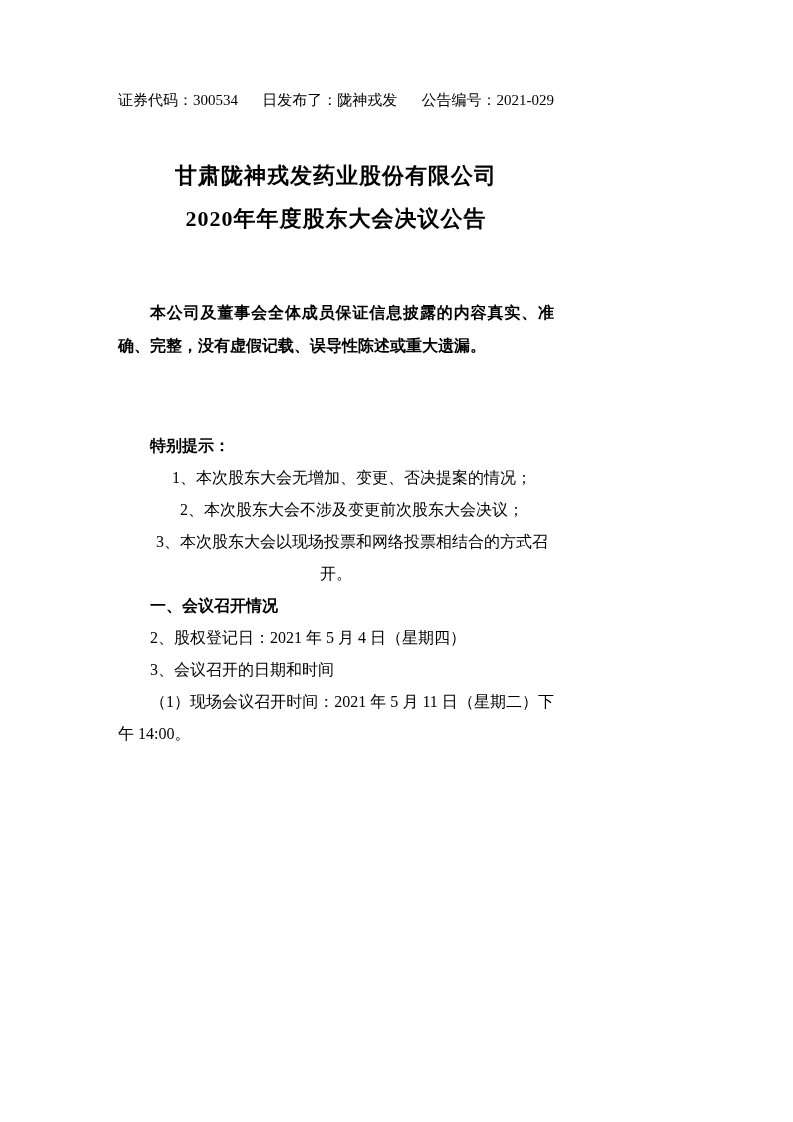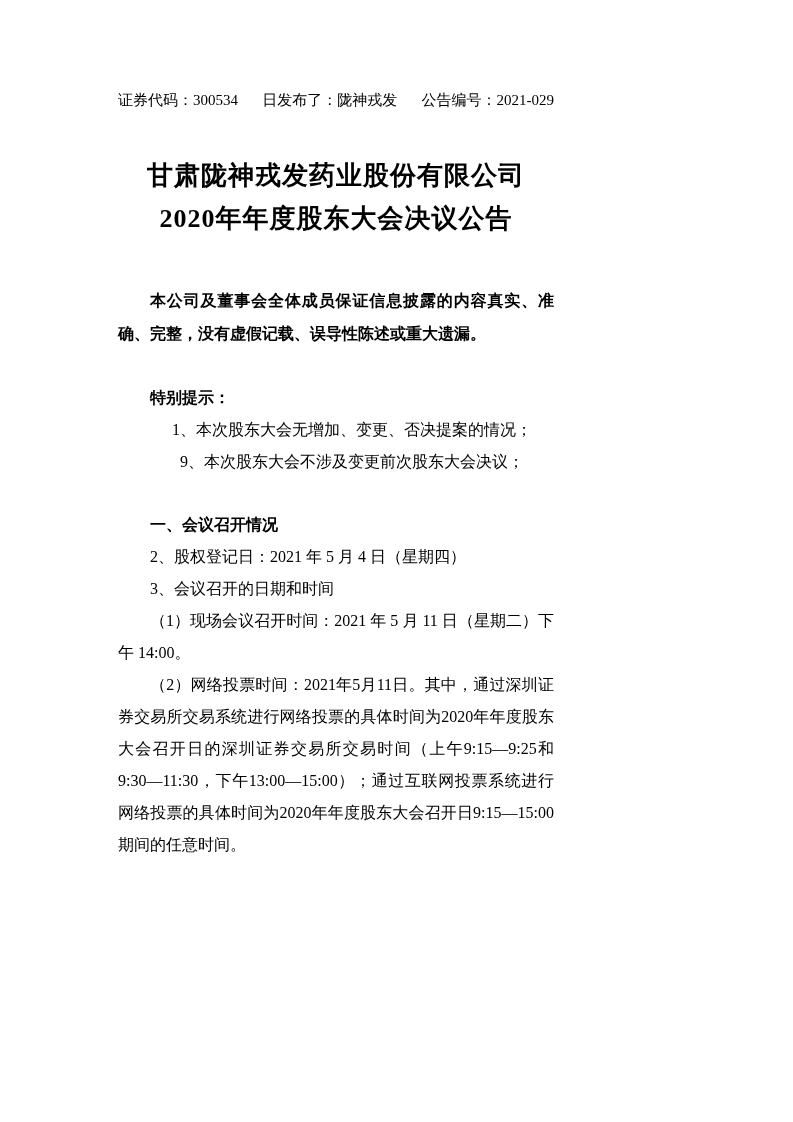--- a/index.html
+++ b/index.html
@@ -21,49 +21,48 @@
     justify-content: space-between;
     align-items: baseline;
     font-size: 15px;
     line-height: 20px;
     white-space: nowrap;
   }
   .doc-title {
     margin-top: 44px;
     text-align: center;
     font-weight: bold;
-    font-size: 26px;
+    font-size: 22px;
     line-height: 43px;
     letter-spacing: 1px;
   }
   .disclaimer {
-    margin-top: 44px;
+    margin-top: 56px;
     font-weight: bold;
     font-size: 16px;
     line-height: 33px;
     text-indent: 2em;
     text-align: justify;
   }
   .special-block {
-    margin-top: 32px;
+    margin-top: 68px;
   }
   .special-heading {
     font-weight: bold;
     font-size: 16px;
     line-height: 32px;
     text-indent: 2em;
   }
   .special-item {
     font-size: 16px;
     line-height: 32px;
     text-indent: 2em;
     text-align: center;
   }
   .section-block {
-    margin-top: 31px;
   }
   .section-heading {
     font-weight: bold;
     font-size: 16px;
     line-height: 32px;
     text-indent: 2em;
   }
   .body-para {
     font-size: 16px;
     line-height: 32px;
@@ -85,24 +84,24 @@
   <div class="doc-title">
     <div>甘肃陇神戎发药业股份有限公司</div>
     <div>2020年年度股东大会决议公告</div>
   </div>
 
   <p class="disclaimer">本公司及董事会全体成员保证信息披露的内容真实、准确、完整，没有虚假记载、误导性陈述或重大遗漏。</p>
 
   <div class="special-block">
     <p class="special-heading">特别提示：</p>
     <p class="special-item">1、本次股东大会无增加、变更、否决提案的情况；</p>
-    <p class="special-item">9、本次股东大会不涉及变更前次股东大会决议；</p>
+    <p class="special-item">2、本次股东大会不涉及变更前次股东大会决议；</p>
+    <p class="special-item">3、本次股东大会以现场投票和网络投票相结合的方式召开。</p>
   </div>
 
   <div class="section-block">
     <p class="section-heading">一、会议召开情况</p>
     <p class="body-para">2、股权登记日：2021 年 5 月 4 日（星期四）</p>
     <p class="body-para">3、会议召开的日期和时间</p>
     <p class="body-para">（1）现场会议召开时间：2021 年 5 月 11 日（星期二）下午 14:00。</p>
-    <p class="body-para">（2）网络投票时间：2021年5月11日。其中，通过深圳证券交易所交易系统进行网络投票的具体时间为2020年年度股东大会召开日的深圳证券交易所交易时间（上午9:15—9:25和9:30—11:30，下午13:00—15:00）；通过互联网投票系统进行网络投票的具体时间为2020年年度股东大会召开日9:15—15:00期间的任意时间。</p>
   </div>
 
 </div>
 
 </body></html>

